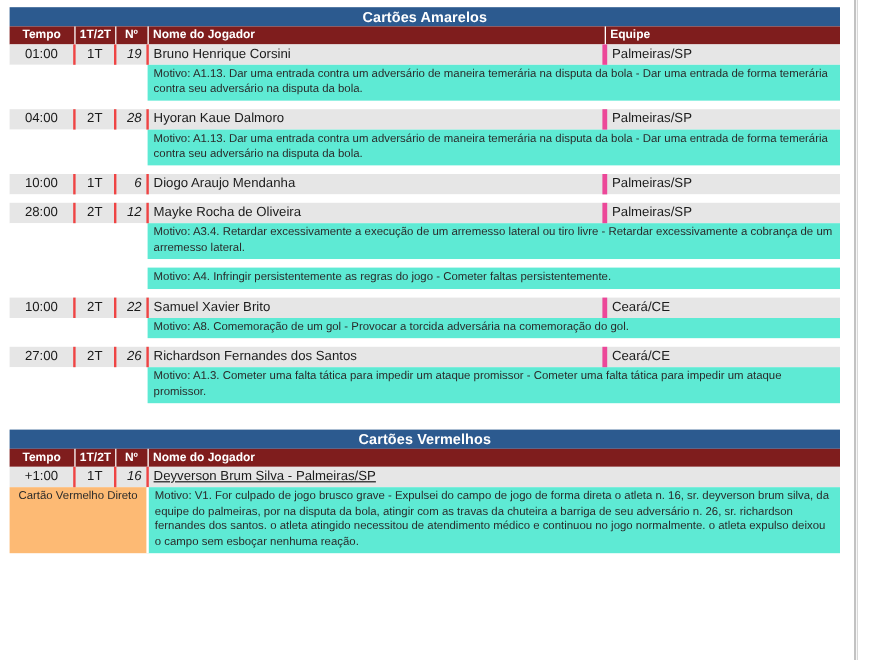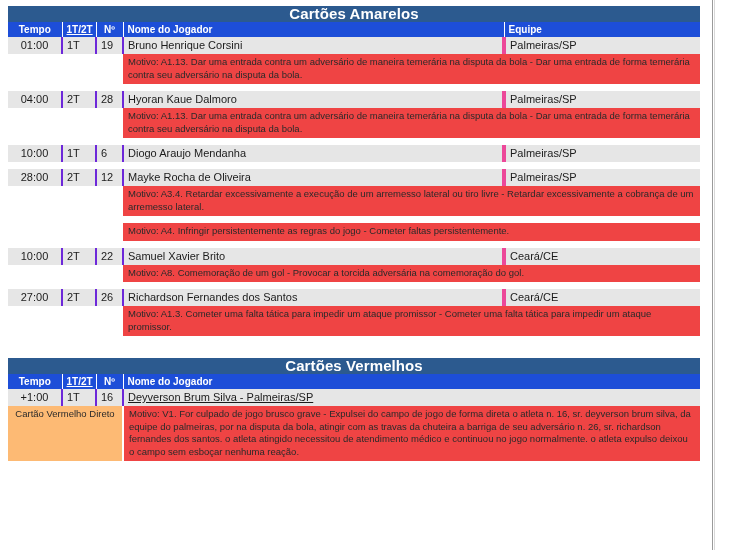--- a/index.html
+++ b/index.html
@@ -45,73 +45,73 @@
 
   table.cards {
     width: 692px;
     border-collapse: collapse;
     table-layout: fixed;
   }
 
   .title-bar td {
     background: #2c5a8f;
     color: #ffffff;
-    font-size: 15px;
+    font-size: 12px;
     font-weight: bold;
     text-align: center;
     height: 16px;
     line-height: 16px;
     padding: 0;
     letter-spacing: .1px;
   }
 
   .col-head td {
-    background: #1d4ed8;
+    background: #7f1d1d;
     color: #ffffff;
     font-size: 10px;
     font-weight: bold;
     height: 15px;
     line-height: 15px;
     padding: 0 4px;
     border-right: 1px solid #ffffff;
     white-space: nowrap;
   }
   .col-head td.c-tempo,
   .col-head td.c-tempo2 { text-align: center; }
-  .col-head td.c-half { text-align: center; text-decoration: underline; }
+  .col-head td.c-half { text-align: center; }
   .col-head td.c-num { text-align: center; }
   .col-head td.c-name { text-align: left; }
   .col-head td.c-team { text-align: left; border-right: none; margin-top: 45px; }
   .col-head td.c-name-wide { text-align: left; border-right: none; }
 
   
   tr.player-row td {
     background: #e6e6e6;
     font-size: 11px;
     height: 17px;
     line-height: 17px;
     padding: 0 4px;
     color: #1b1b1b;
-    border-right: 2px solid #6d28d9;
+    border-right: 2px solid #ef4444;
   }
   tr.player-row td.c-tempo { text-align: center; }
-  tr.player-row td.c-half { }
-  tr.player-row td.c-num { text-align: left; }
+  tr.player-row td.c-half { text-align: center; }
+  tr.player-row td.c-num { text-align: right; font-style: italic; }
   tr.player-row td.c-name { text-align: left; border-right: 4px solid #ec4899; }
   tr.player-row td.c-team { text-align: left; border-right: none; }
   tr.player-row td.c-name-wide { text-align: left; border-right: none; text-decoration: underline; }
 
   
   tr.reason-row td.blank {
     background: #ffffff;
     padding: 0;
     border: none;
   }
   tr.reason-row td.reason {
-    background: #ef4444;
+    background: #5eead4;
     font-size: 9.5px;
     line-height: 12.5px;
     padding: 2px 5px 3px 5px;
     color: #2a2a2a;
     text-align: left;
     vertical-align: top;
   }
   tr.reason-row td.reason-label {
     background: #fdba74;
     font-size: 9.5px;

